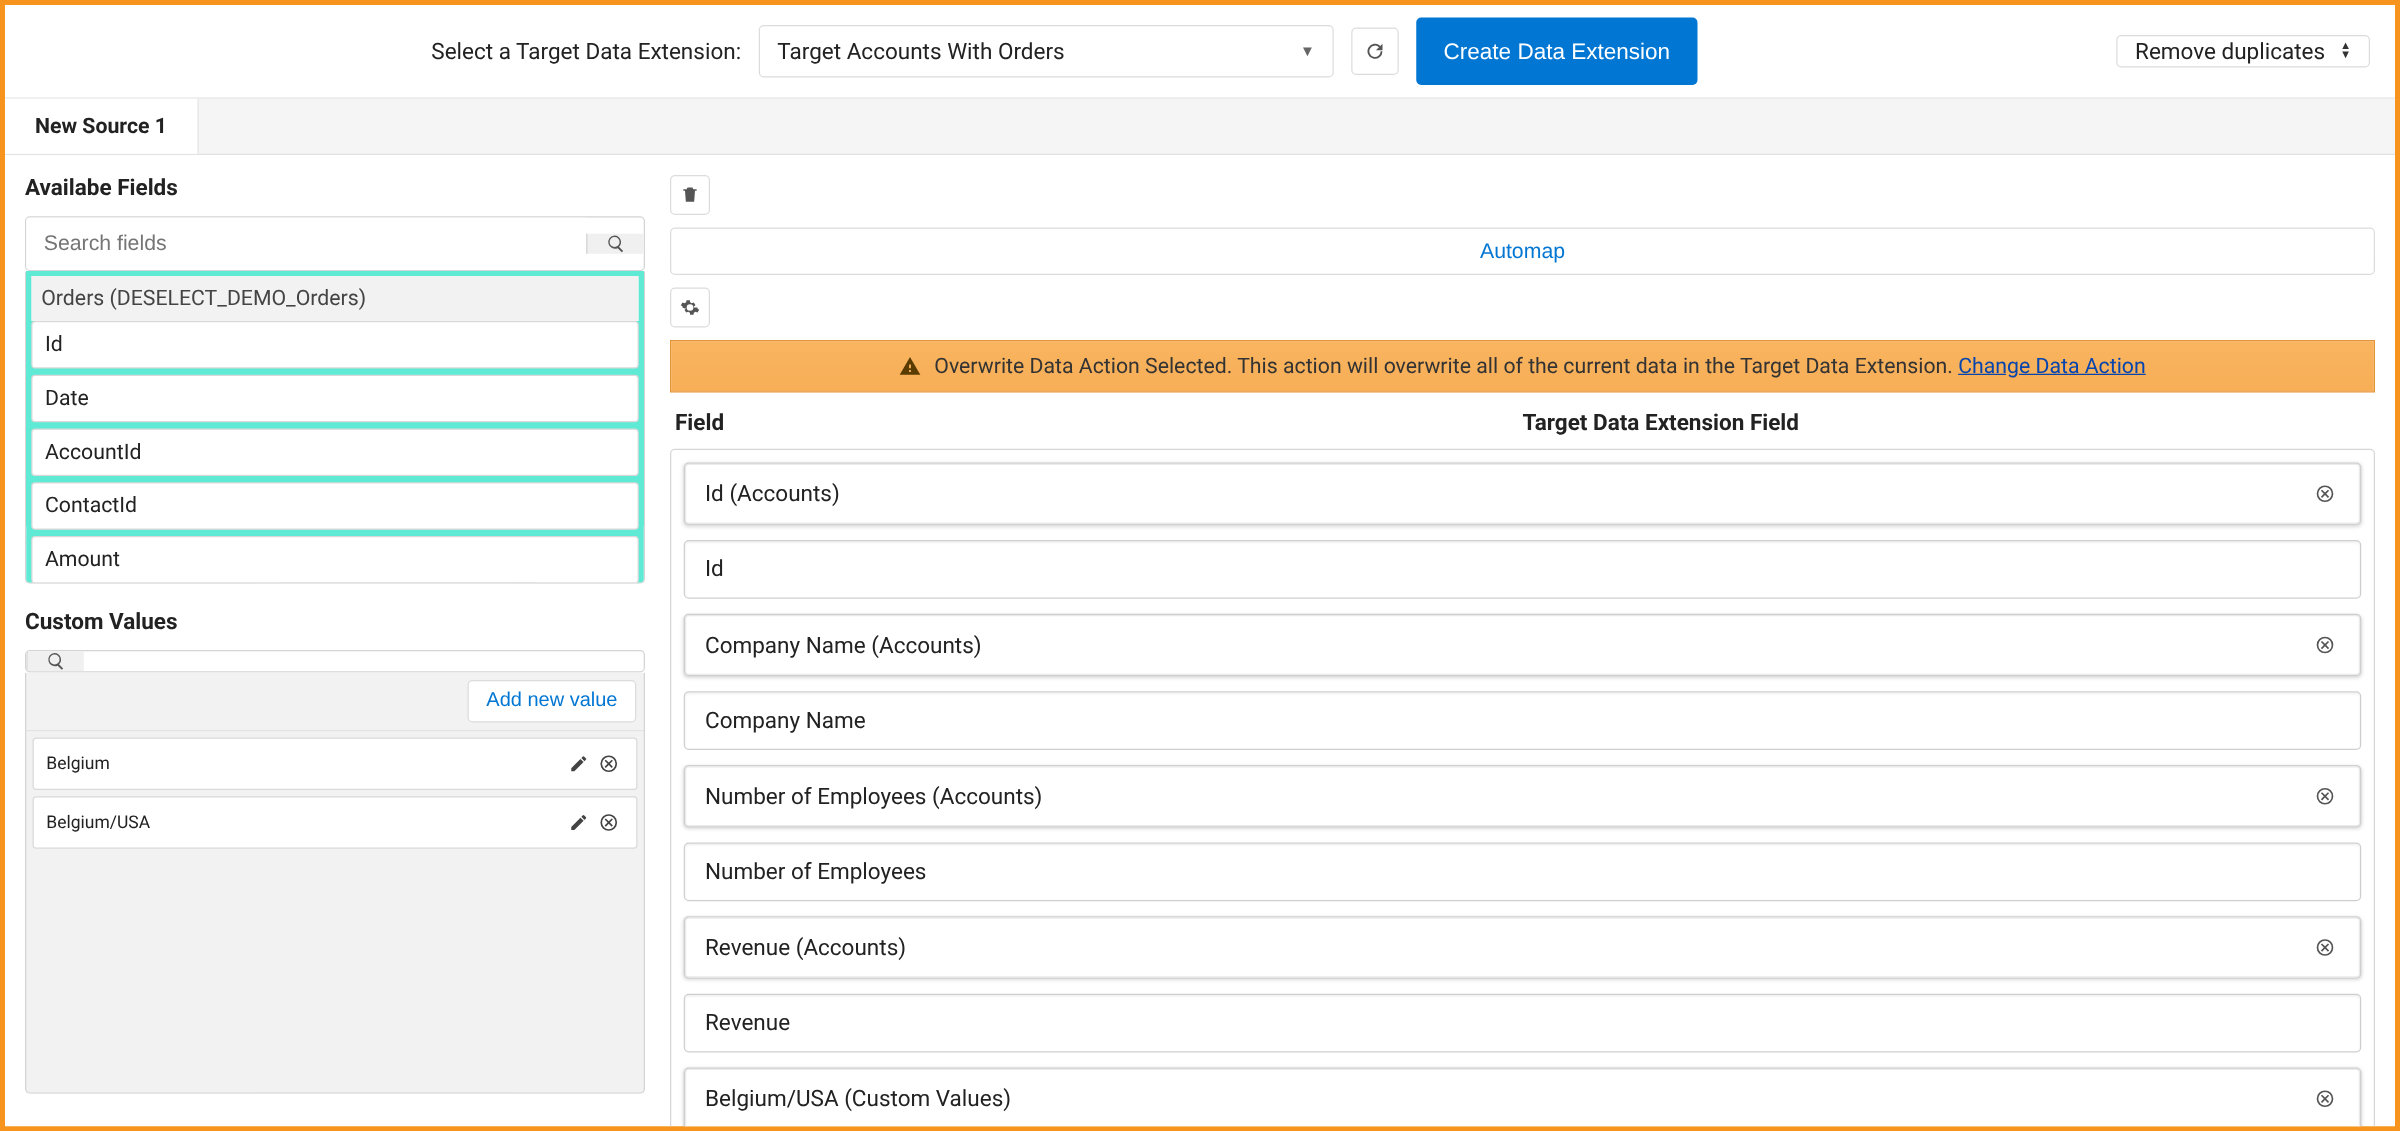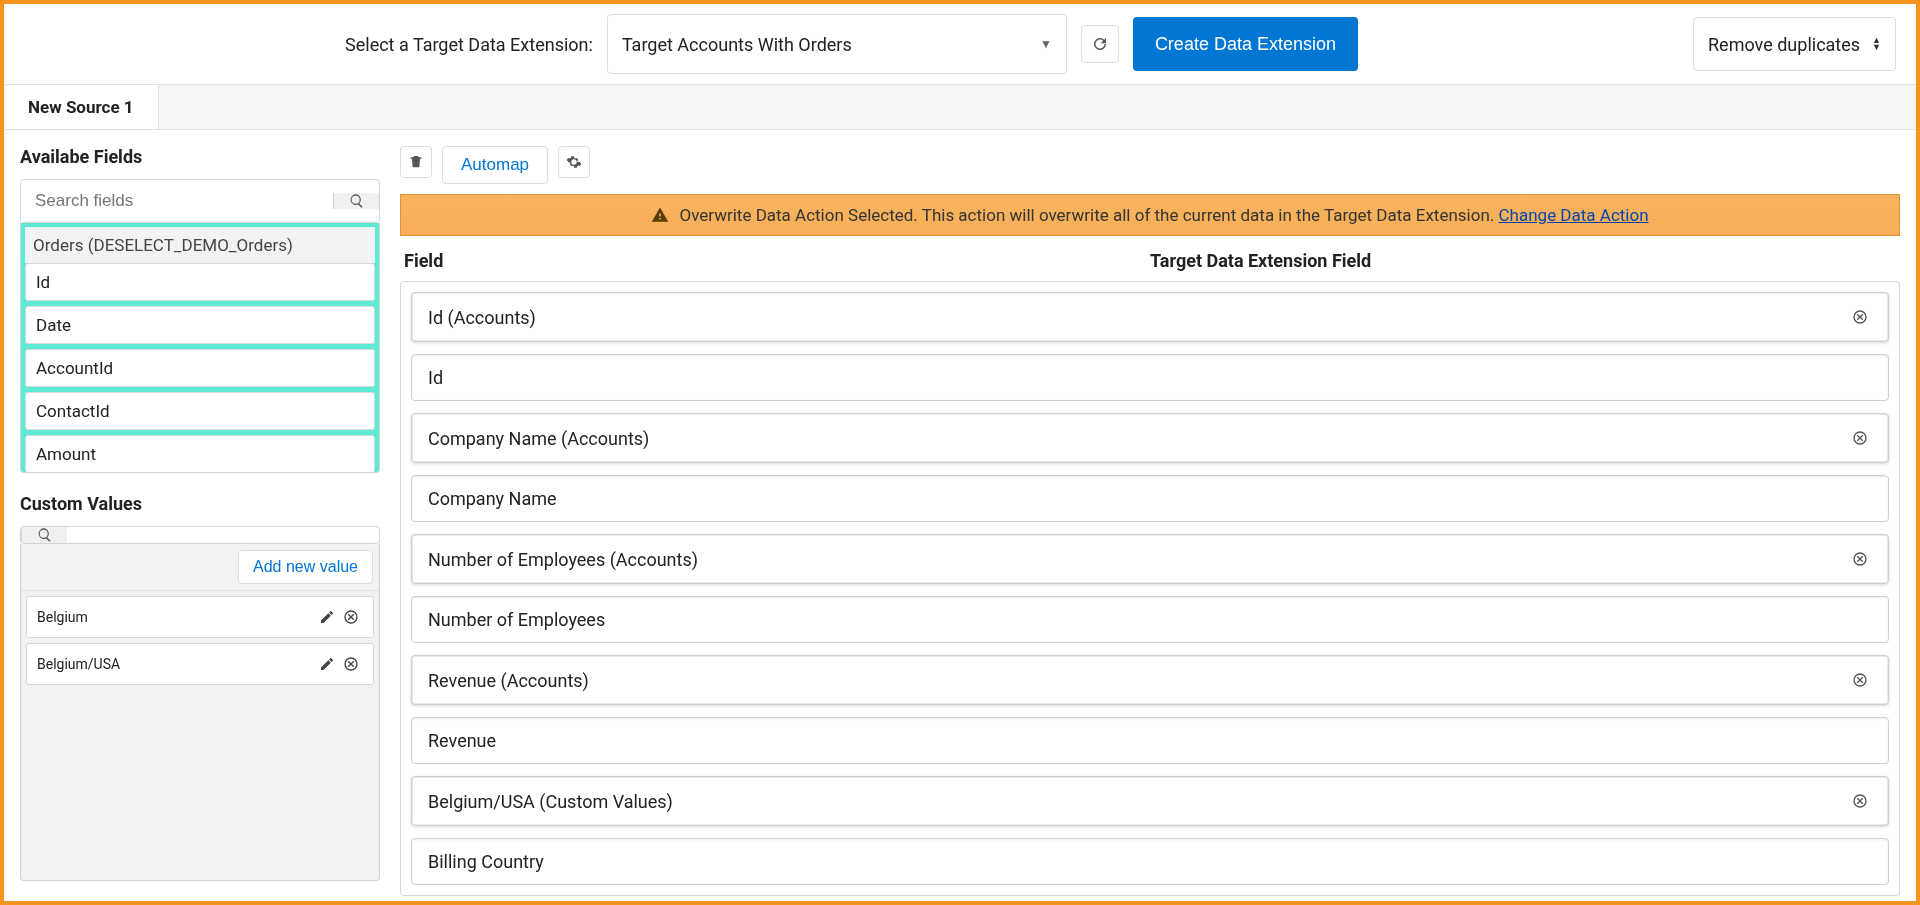--- a/index.html
+++ b/index.html
@@ -19,21 +19,21 @@
   padding: 10px 20px;
   gap: 14px;
   border-bottom: 1px solid #e2e2e2;
 }
 .top-bar .label-select { font-size: 18px; color: #222; margin-left: auto; }
 .select-target {
   display: flex;
   align-items: center;
   justify-content: space-between;
   width: 460px;
-  height: 60px;
+  height: 42px;
   border: 1px solid #dcdcdc;
   border-radius: 4px;
   padding: 0 14px;
   background: #fff;
   font-size: 18px;
   cursor: pointer;
 }
 .select-target .caret { font-size: 12px; color: #666; }
 .icon-btn {
   width: 38px; height: 38px;
@@ -81,21 +81,21 @@
   background: #fff;
   color: #0176D3;
   border: 1px solid #dcdcdc;
   border-radius: 4px;
   font-size: 16px;
   cursor: pointer;
 }
 .select-dup {
   display: flex;
   align-items: center;
-  height: 54px;
+  height: 26px;
   padding: 0 14px;
   border: 1px solid #dcdcdc;
   border-radius: 4px;
   background: #fff;
   font-size: 18px;
   cursor: pointer;
   margin-left: auto;
   gap: 12px;
 }
 .updown { display:flex; flex-direction:column; line-height:7px; font-size:9px; color:#333;}
@@ -112,21 +112,21 @@
   font-size: 17px;
   text-align: center;
 }
 .content {
   display: flex;
   height: calc(100% - 130px);
   padding: 16px;
   gap: 20px;
 }
 .sidebar {
-  width: 360px;
+  width: 496px;
   display: flex;
   flex-direction: column;
 }
 .section-title { font-weight: 700; font-size: 18px; margin-bottom: 12px; }
 .search-wrap {
   display: flex;
   border: 1px solid #d4d4d4;
   border-radius: 4px;
   overflow: hidden;
   align-items: center;
@@ -195,23 +195,24 @@
 }
 .value-item .name { flex:1; }
 .value-item .mini { width:24px; height:24px; display:flex; align-items:center; justify-content:center; cursor:pointer; color:#444; }
 .main {
   flex: 1;
   display: flex;
   flex-direction: column;
 }
 .main-header {
   display: flex;
-  justify-content: flex-start;
+  justify-content: space-between;
   gap: 10px;
   margin-bottom: 10px;
+  flex-direction: column;
 }
 .banner {
   background: linear-gradient(180deg,#F9B45F 0%,#F7AE57 100%);
   border: 1px solid #E59338;
   padding: 10px 16px;
   font-size: 17px;
   color: #333;
   display: flex;
   justify-content: center;
   align-items: center;

